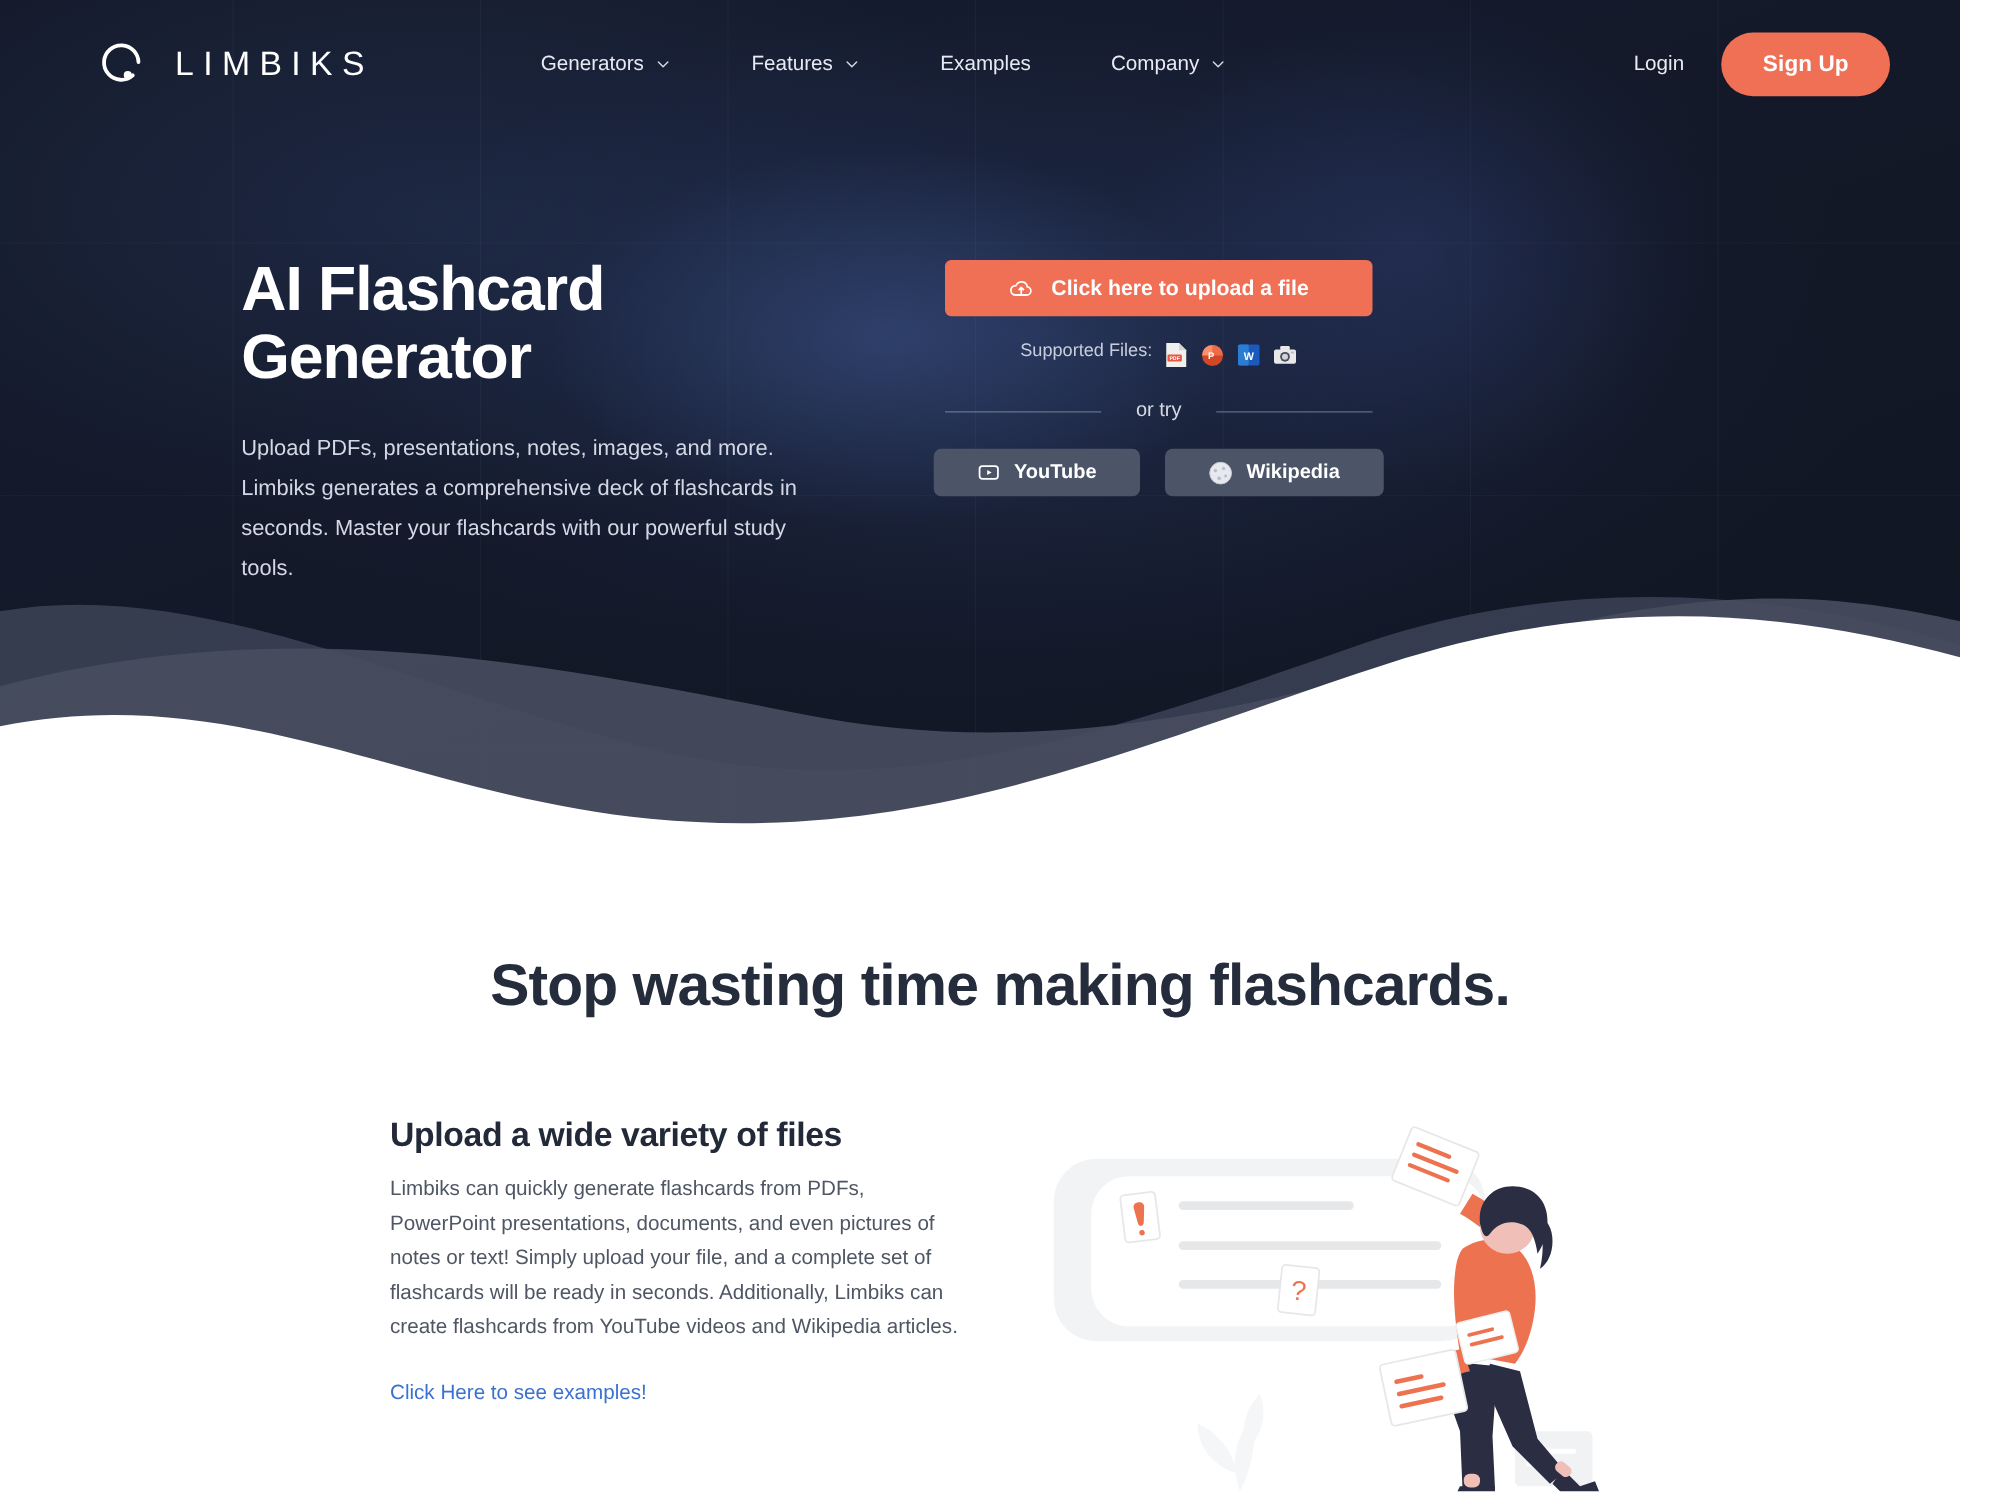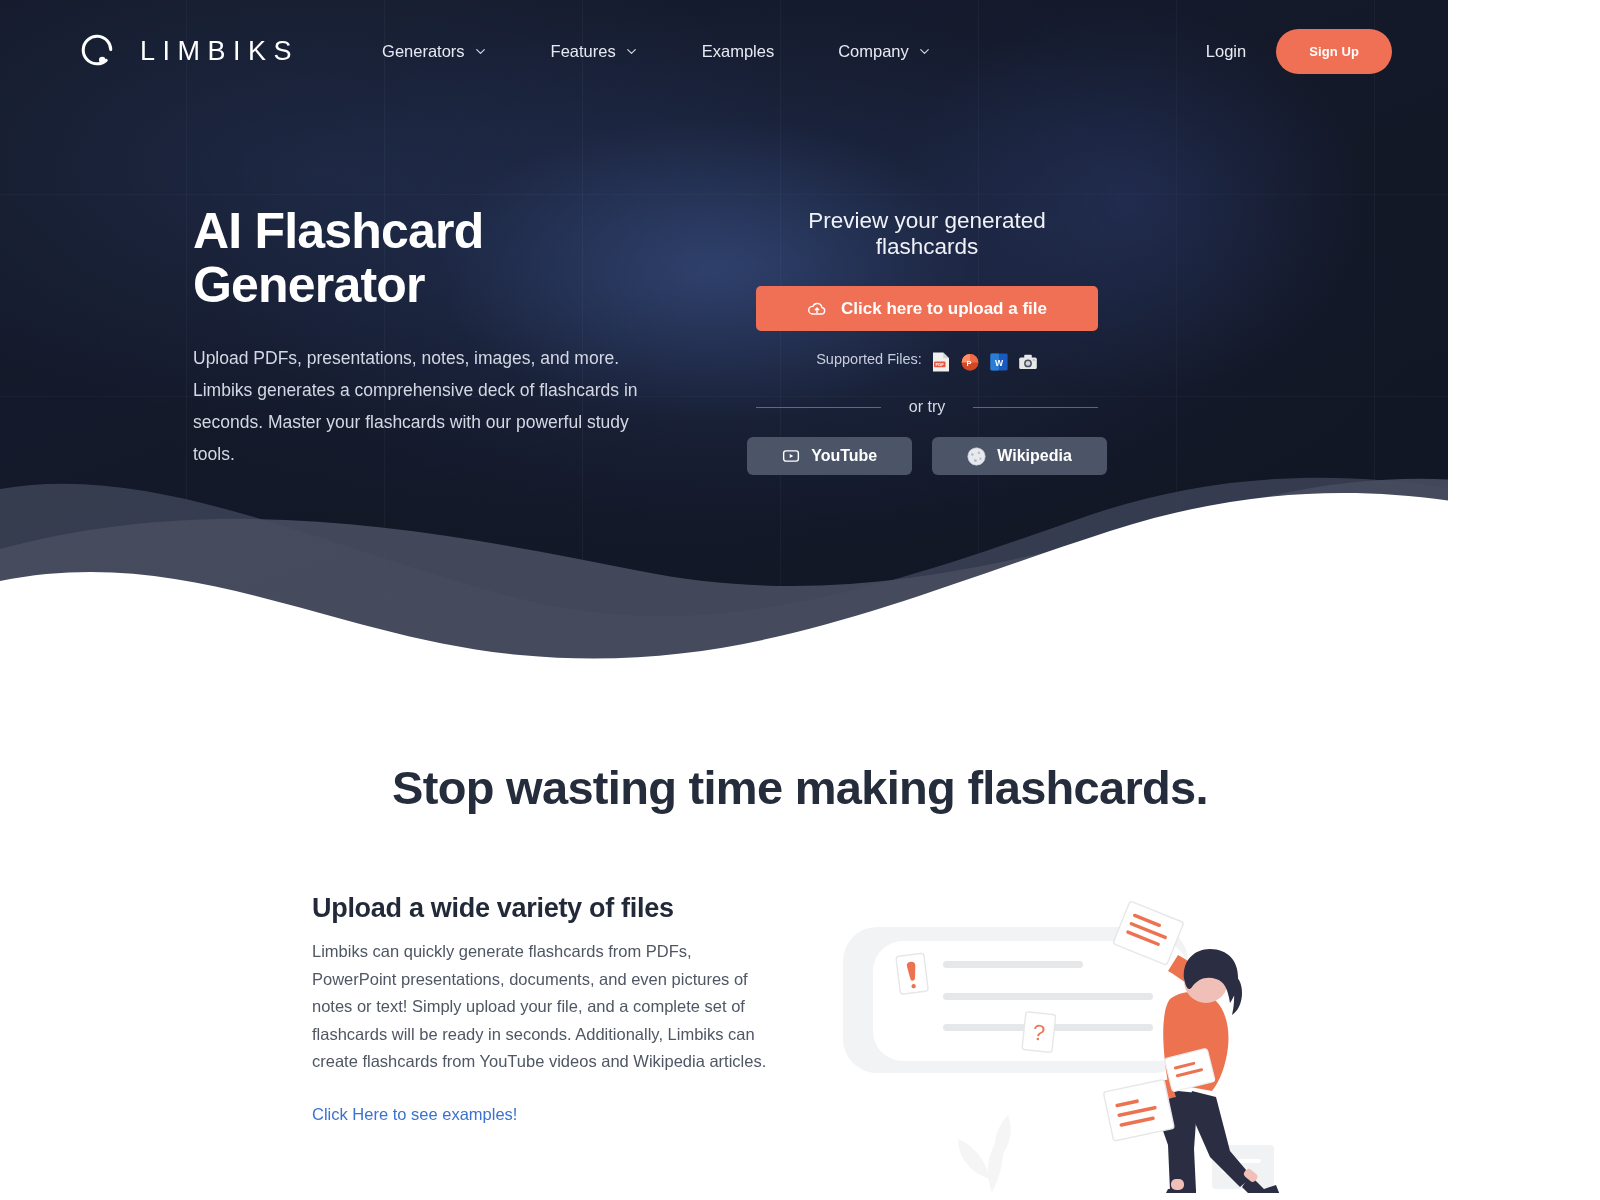--- a/index.html
+++ b/index.html
@@ -7,21 +7,21 @@
   html,body { width:1600px; height:1200px; overflow:hidden; }
   body {
     font-family:"Liberation Sans", sans-serif;
     background:#ffffff;
     -webkit-font-smoothing:antialiased;
   }
 
   
   .hero {
     position:relative;
-    width:1448px;
+    width:1568px;
     height:660px;
     background:
       radial-gradient(860px 420px at 52% 40%, rgba(41,58,102,0.55) 0%, rgba(26,35,64,0.10) 62%, rgba(17,22,37,0) 80%),
       radial-gradient(700px 360px at 22% 26%, rgba(44,62,104,0.38) 0%, rgba(20,27,46,0) 70%),
       linear-gradient(160deg, #151b2c 0%, #141a2b 30%, #131827 60%, #111623 100%);
     overflow:hidden;
   }
   .hero-grid {
     position:absolute; inset:0;
     background-image:
@@ -64,21 +64,21 @@
   }
   .nav-link {
     color:#e7eaf2; font-size:16.5px; display:flex; align-items:center; gap:9px;
     cursor:pointer; white-space:nowrap;
   }
   .chev { display:block; width:13px; height:13px; opacity:.92; }
   .nav-right { display:flex; align-items:center; gap:30px; }
   .login-link { color:#e9ecf3; font-size:16.5px; cursor:pointer; }
   .signup-btn {
     background:#ef7055; color:#ffffff;
-    font-size:13px; font-weight:700;
+    font-size:18px; font-weight:700;
     border:none; border-radius:999px;
     padding:15px 33px; cursor:pointer;
     letter-spacing:.1px;
   }
 
   
   .hero-body {
     position:relative; z-index:4;
     display:flex;
     padding:102px 0 0 0;
@@ -215,21 +215,20 @@
     </div>
   </div>
 
   <div class="hero-body">
     <div class="hero-left">
       <h1 class="hero-title">AI Flashcard Generator</h1>
       <p class="hero-sub">Upload PDFs, presentations, notes, images, and more. Limbiks generates a comprehensive deck of flashcards in seconds. Master your flashcards with our powerful study tools.</p>
     </div>
 
     <div class="hero-right">
-      <div class="preview-title">Preview your generated flashcards</div>
 
       <button class="upload-btn">
         <svg class="cloud-icon" viewBox="0 0 24 24" fill="none">
           <path d="M6.2 18h11.1a3.9 3.9 0 0 0 .5-7.77 5.6 5.6 0 0 0-10.77-1.3A4.2 4.2 0 0 0 6.2 18z" stroke="#ffffff" stroke-width="1.7" stroke-linejoin="round"></path>
           <path d="M12 16.2v-5.3M9.9 12.9L12 10.7l2.1 2.2" stroke="#ffffff" stroke-width="1.7" stroke-linecap="round" stroke-linejoin="round"></path>
         </svg>
         <span>Click here to upload a file</span>
       </button>
 
       <div class="supported">

